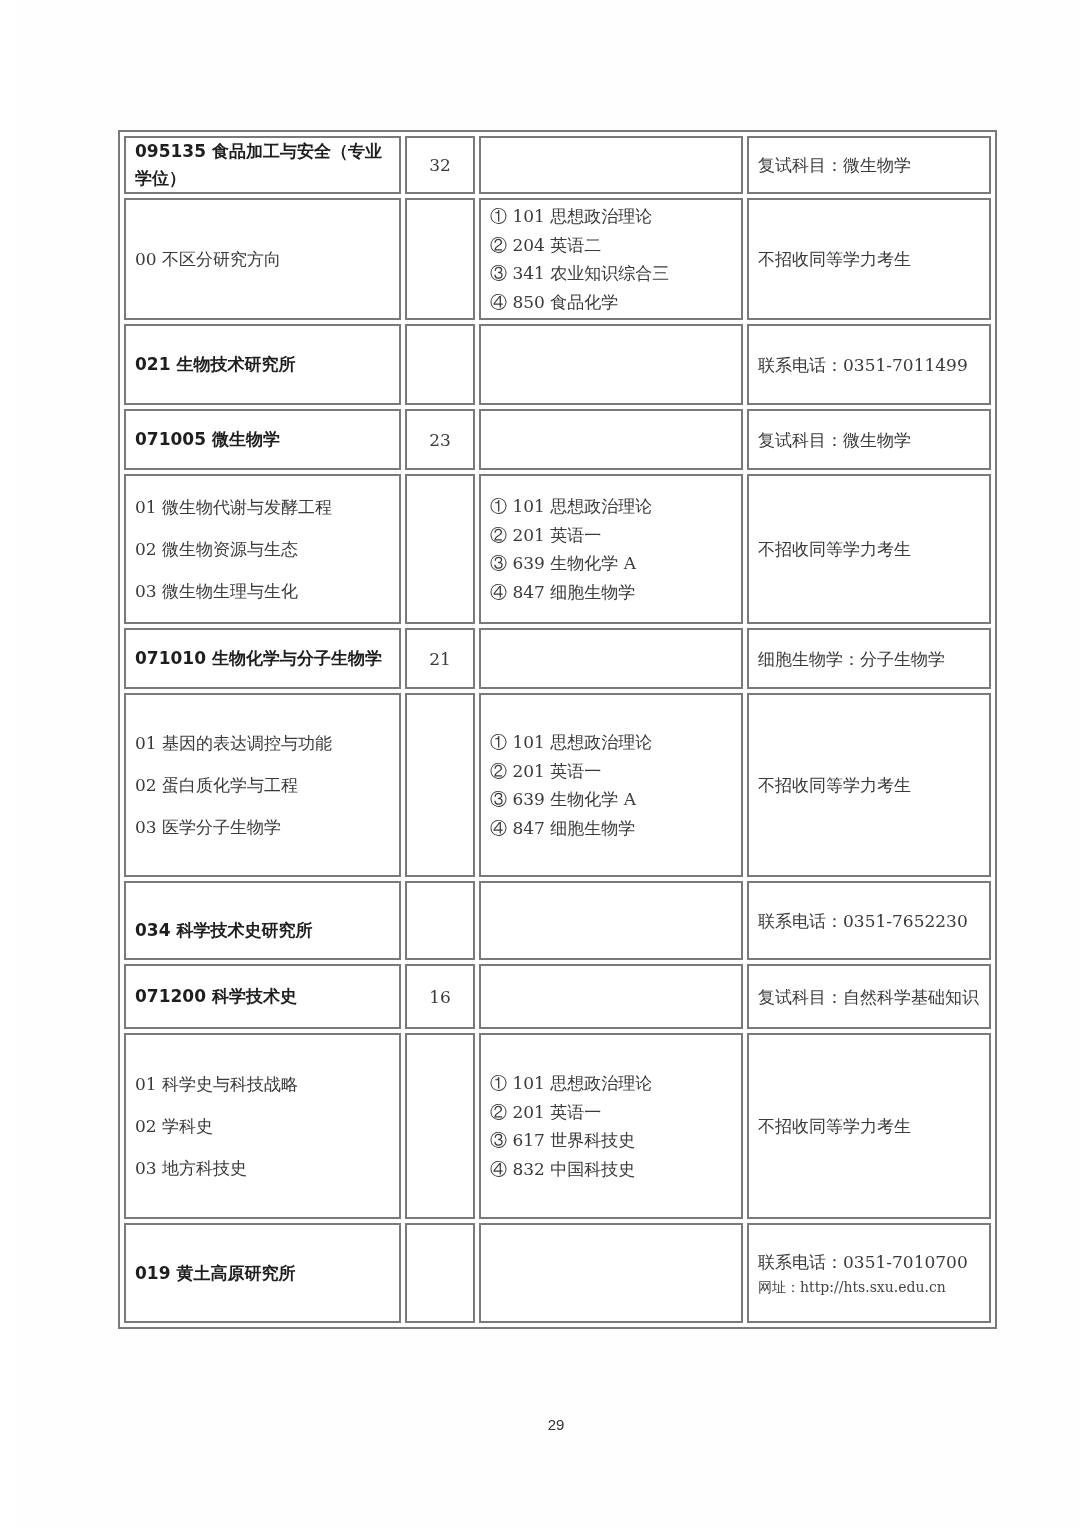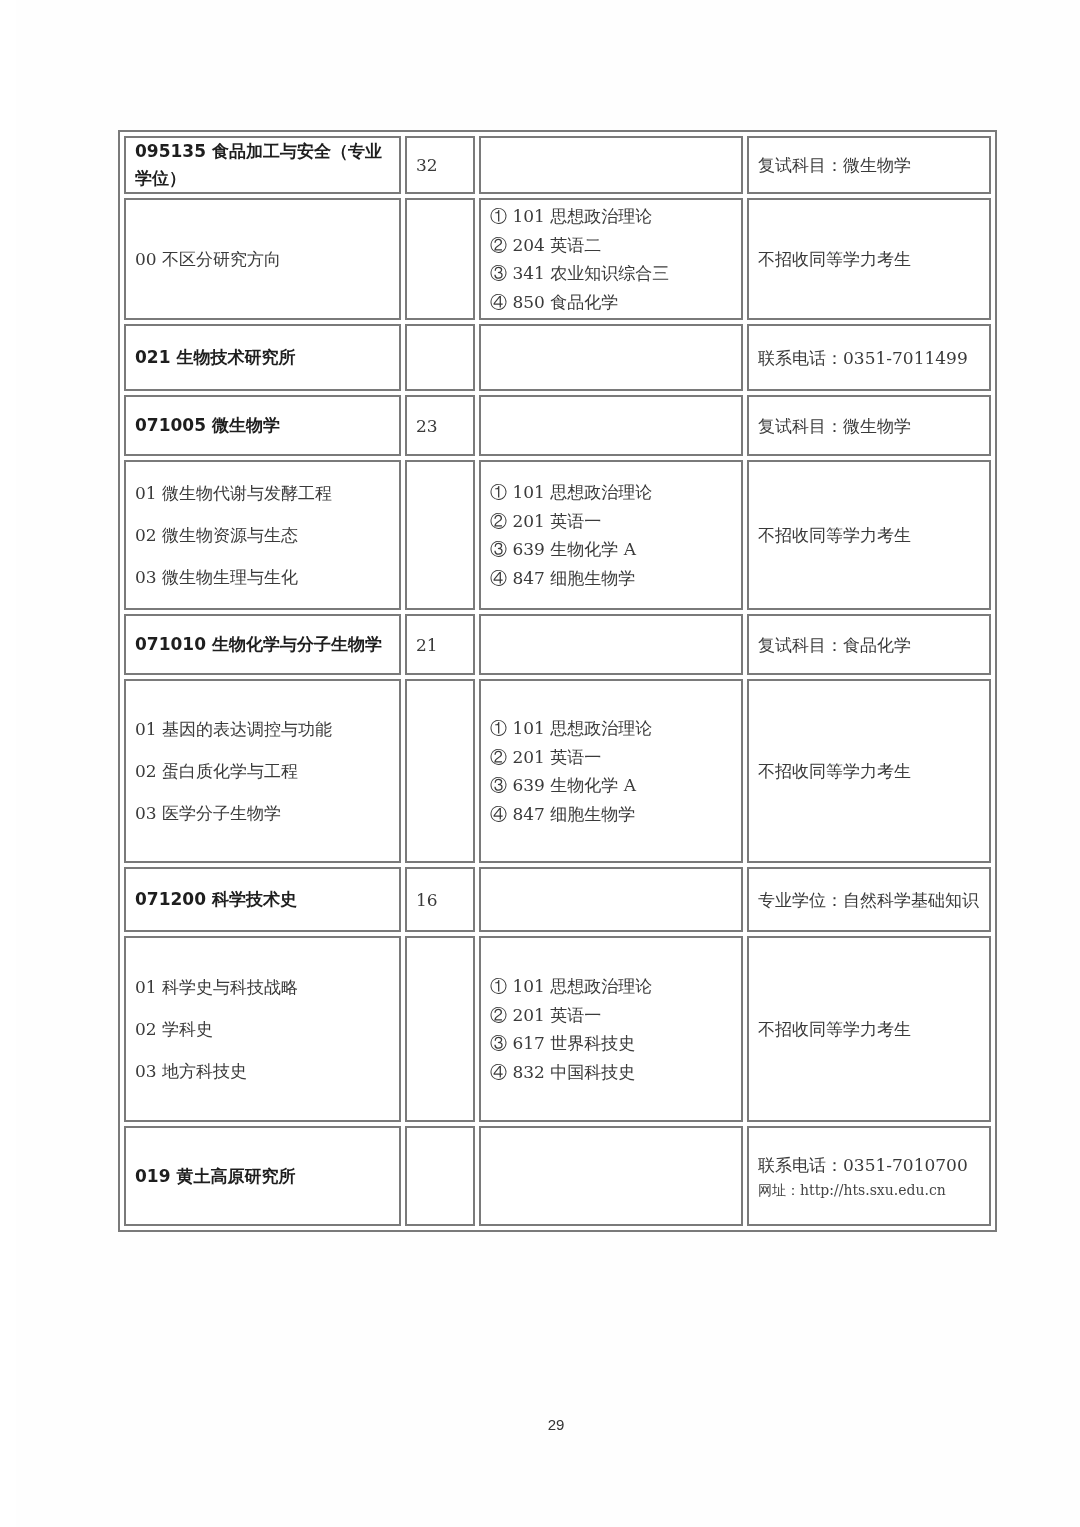--- a/index.html
+++ b/index.html
@@ -37,21 +37,21 @@
       padding: 0 9px;
       vertical-align: middle;
       font-size: 17px;
       line-height: 28px;
       color: #3a3a3a;
     }
     col.c1 { width: 277px; }
     col.c2 { width: 70px; }
     col.c3 { width: 264px; }
     col.c4 { width: 244px; }
-    td.num { color: #555; font-size: 17px; }
+    td.num { text-align: center; color: #555; font-size: 17px; }
     .bold-title {
       font-family: "DejaVu Sans", "Liberation Sans", sans-serif;
       font-weight: bold;
       color: #1e1e1e;
       font-size: 17px;
       line-height: 27px;
     }
     .dir-list div { line-height: 42px; }
     .exam-list div { line-height: 28.5px; }
     .small-note { font-size: 15px; line-height: 22px; color: #444; }
@@ -96,21 +96,21 @@
         <td class="num"></td>
         <td class="exam-list">
           <div>① 101 思想政治理论</div>
           <div>② 204 英语二</div>
           <div>③ 341 农业知识综合三</div>
           <div>④ 850 食品化学</div>
         </td>
         <td>不招收同等学力考生</td>
       </tr>
 
-      <tr style="height:67px;">
+      <tr style="height:81px;">
         <td>
           <div class="bold-title">021 生物技术研究所</div>
         </td>
         <td class="num"></td>
         <td></td>
         <td>联系电话：0351-7011499</td>
       </tr>
 
       <tr style="height:61px;">
         <td>
@@ -136,47 +136,55 @@
         </td>
         <td>不招收同等学力考生</td>
       </tr>
 
       <tr style="height:61px;">
         <td>
           <div class="bold-title">071010 生物化学与分子生物学</div>
         </td>
         <td class="num">21</td>
         <td></td>
-        <td>复试科目：食品化学</td>
+        <td>细胞生物学：分子生物学</td>
       </tr>
 
       <tr style="height:184px;">
         <td class="dir-list">
           <div>01 基因的表达调控与功能</div>
           <div>02 蛋白质化学与工程</div>
           <div>03 医学分子生物学</div>
         </td>
         <td class="num"></td>
         <td class="exam-list">
           <div>① 101 思想政治理论</div>
           <div>② 201 英语一</div>
           <div>③ 639 生物化学 A</div>
           <div>④ 847 细胞生物学</div>
         </td>
         <td>不招收同等学力考生</td>
       </tr>
 
+      <tr style="height:79px;">
+        <td style="vertical-align:bottom; padding-bottom:14px;">
+          <div class="bold-title">034 科学技术史研究所</div>
+        </td>
+        <td class="num"></td>
+        <td></td>
+        <td>联系电话：0351-7652230</td>
+      </tr>
 
       <tr style="height:65px;">
         <td>
           <div class="bold-title">071200 科学技术史</div>
         </td>
         <td class="num">16</td>
         <td></td>
-        <td class="small-note">专业学位：自然科学基础知识</td>
+        <td class="small-note">复试科目：自然科学基础知识</td>
       </tr>
 
       <tr style="height:186px;padding-left:25px;">
         <td class="dir-list">
           <div>01 科学史与科技战略</div>
           <div>02 学科史</div>
           <div>03 地方科技史</div>
         </td>
         <td class="num"></td>
         <td class="exam-list">

